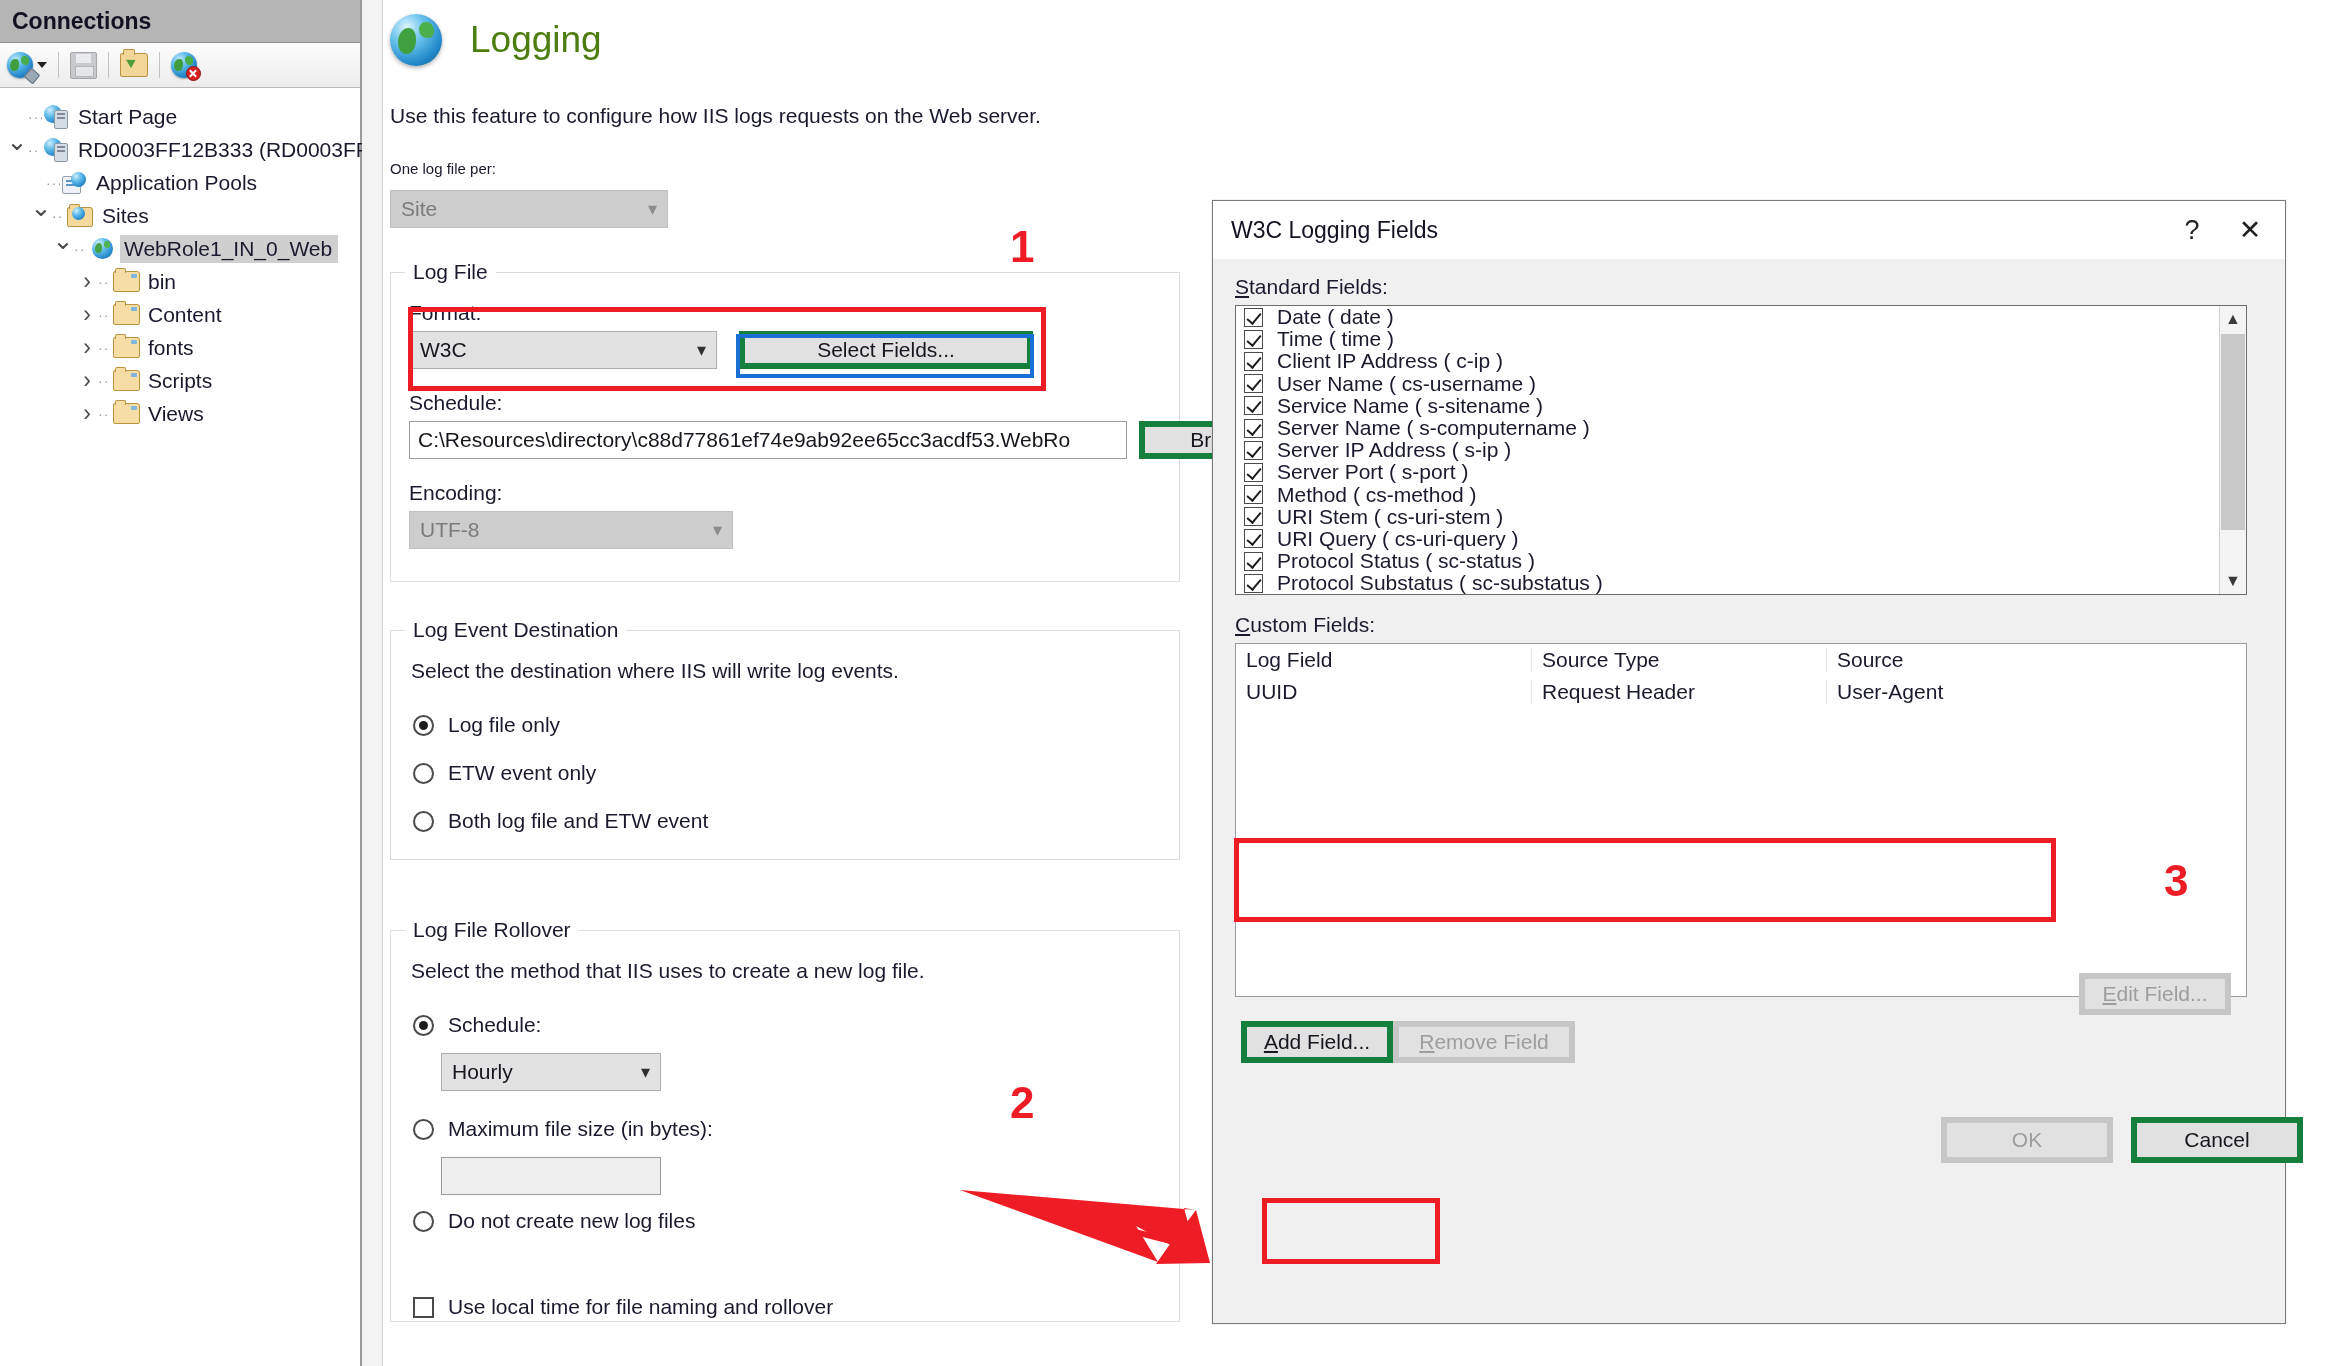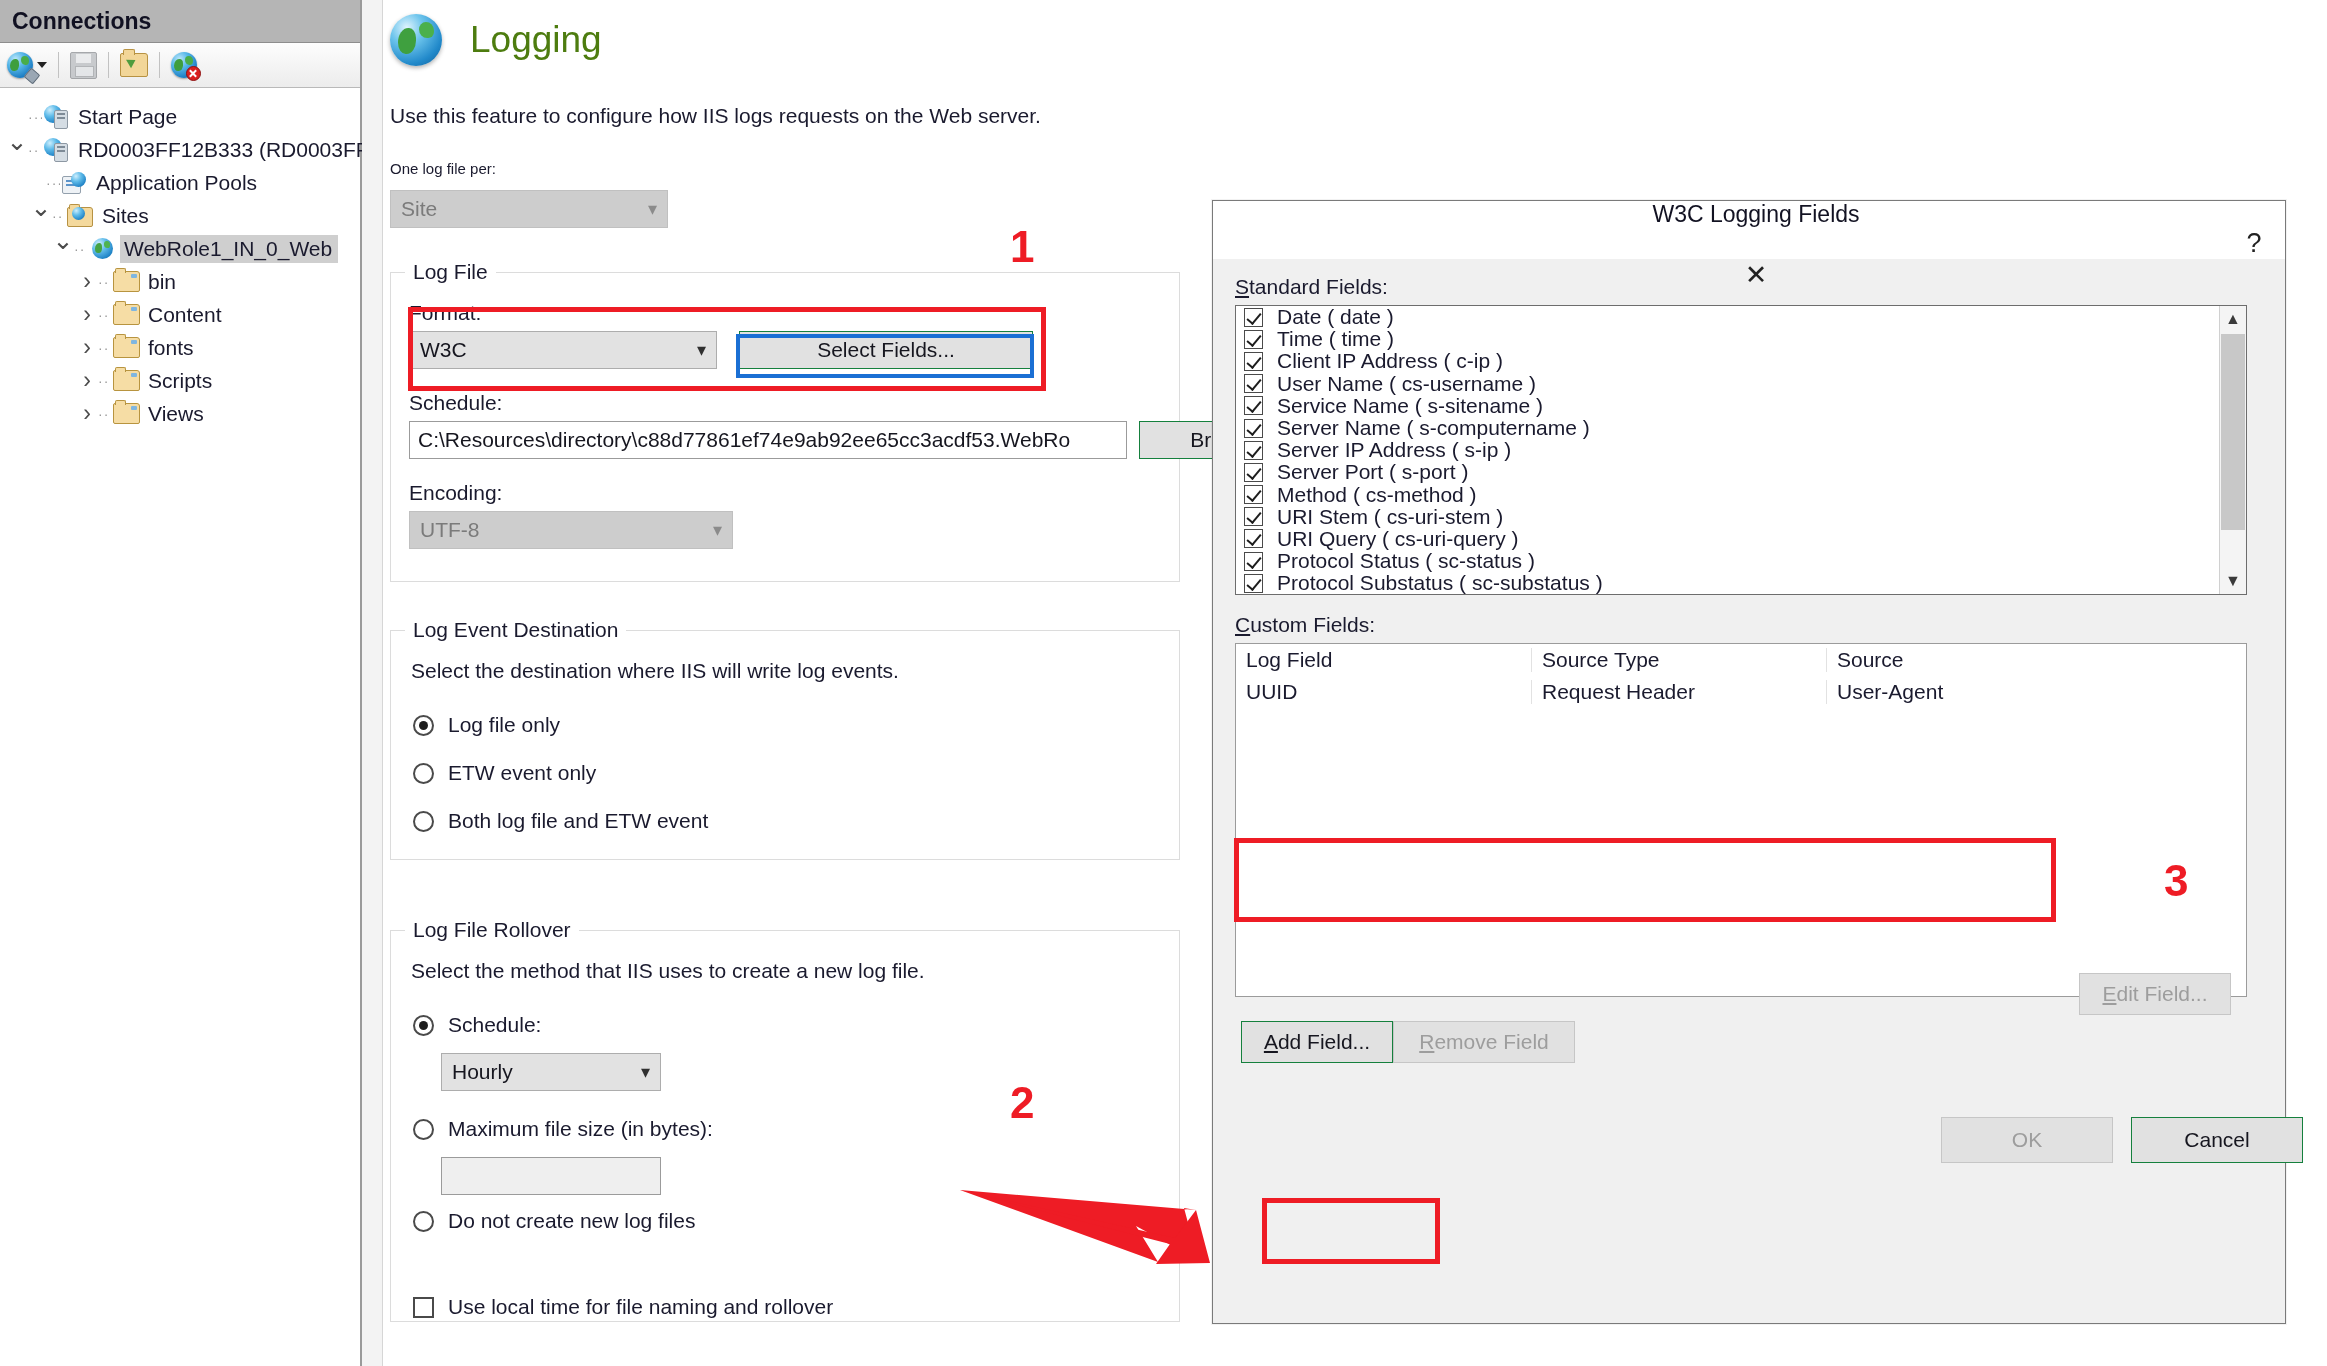--- a/index.html
+++ b/index.html
@@ -165,21 +165,21 @@
   .group-title{
     position:absolute;top:-13px;left:14px;background:#fff;padding:0 8px;font-size:21px;color:#1a1a2e;
   }
   .fld-label{font-size:21px;}
   .combo{
     height:38px;background:#e2e2e2;border:1px solid #adadad;
     display:flex;align-items:center;padding:0 10px;box-sizing:border-box;font-size:21px;color:#16161f;
   }
   .combo .sel-caret{color:#303030;}
   .btn{
-    background:#e1e1e1;border:1px solid #15803d;box-sizing:border-box;
+    background:#e1e1e1;border:6px solid #15803d;box-sizing:border-box;
     display:flex;align-items:center;justify-content:center;font-size:21px;color:#16161f;cursor:pointer;
   }
   .btn.disabled{color:#9d9d9d;background:#e1e1e1;border-color:#c6c6c6;}
   .txtbox{
     background:#fff;border:1px solid #9b9b9b;box-sizing:border-box;
     display:flex;align-items:center;padding:0 8px;font-size:21px;color:#16161f;overflow:hidden;white-space:nowrap;
   }
   .txtbox.readonly{background:#efefef;}
   .radio-row{display:flex;align-items:center;gap:14px;font-size:21px;}
   .radio{
@@ -190,21 +190,21 @@
   .checkbox{
     width:21px;height:21px;border:2px solid #4a4a4a;background:#fff;box-sizing:border-box;flex:0 0 21px;position:relative;
   }
 
   
   #dialog{
     position:absolute;left:1212px;top:200px;width:1072px;height:1122px;
     background:#f0f0f0;border:1px solid #7a7a7a;box-shadow:0 0 0 1px rgba(0,0,0,.05);
   }
   #dialog-titlebar{
-    height:58px;background:#ffffff;display:flex;align-items:center;padding:0 4px 0 18px;flex-direction:column;
+    height:58px;background:#ffffff;display:flex;align-items:center;padding:0 4px 0 18px;
   }
   #dialog-title{font-size:23px;color:#121222;}
   #dialog-help{margin-left:auto;width:54px;height:52px;display:flex;align-items:center;justify-content:center;font-size:27px;color:#222;cursor:pointer;}
   #dialog-close{width:62px;height:52px;display:flex;align-items:center;justify-content:center;font-size:27px;color:#222;cursor:pointer;}
   #std-label{position:absolute;left:22px;top:74px;font-size:21px;}
   #std-label span{text-decoration:underline;}
   #std-list{
     position:absolute;left:22px;top:104px;width:1012px;height:290px;
     background:#fff;border:1px solid #6d6d6d;box-sizing:border-box;overflow:hidden;
   }

